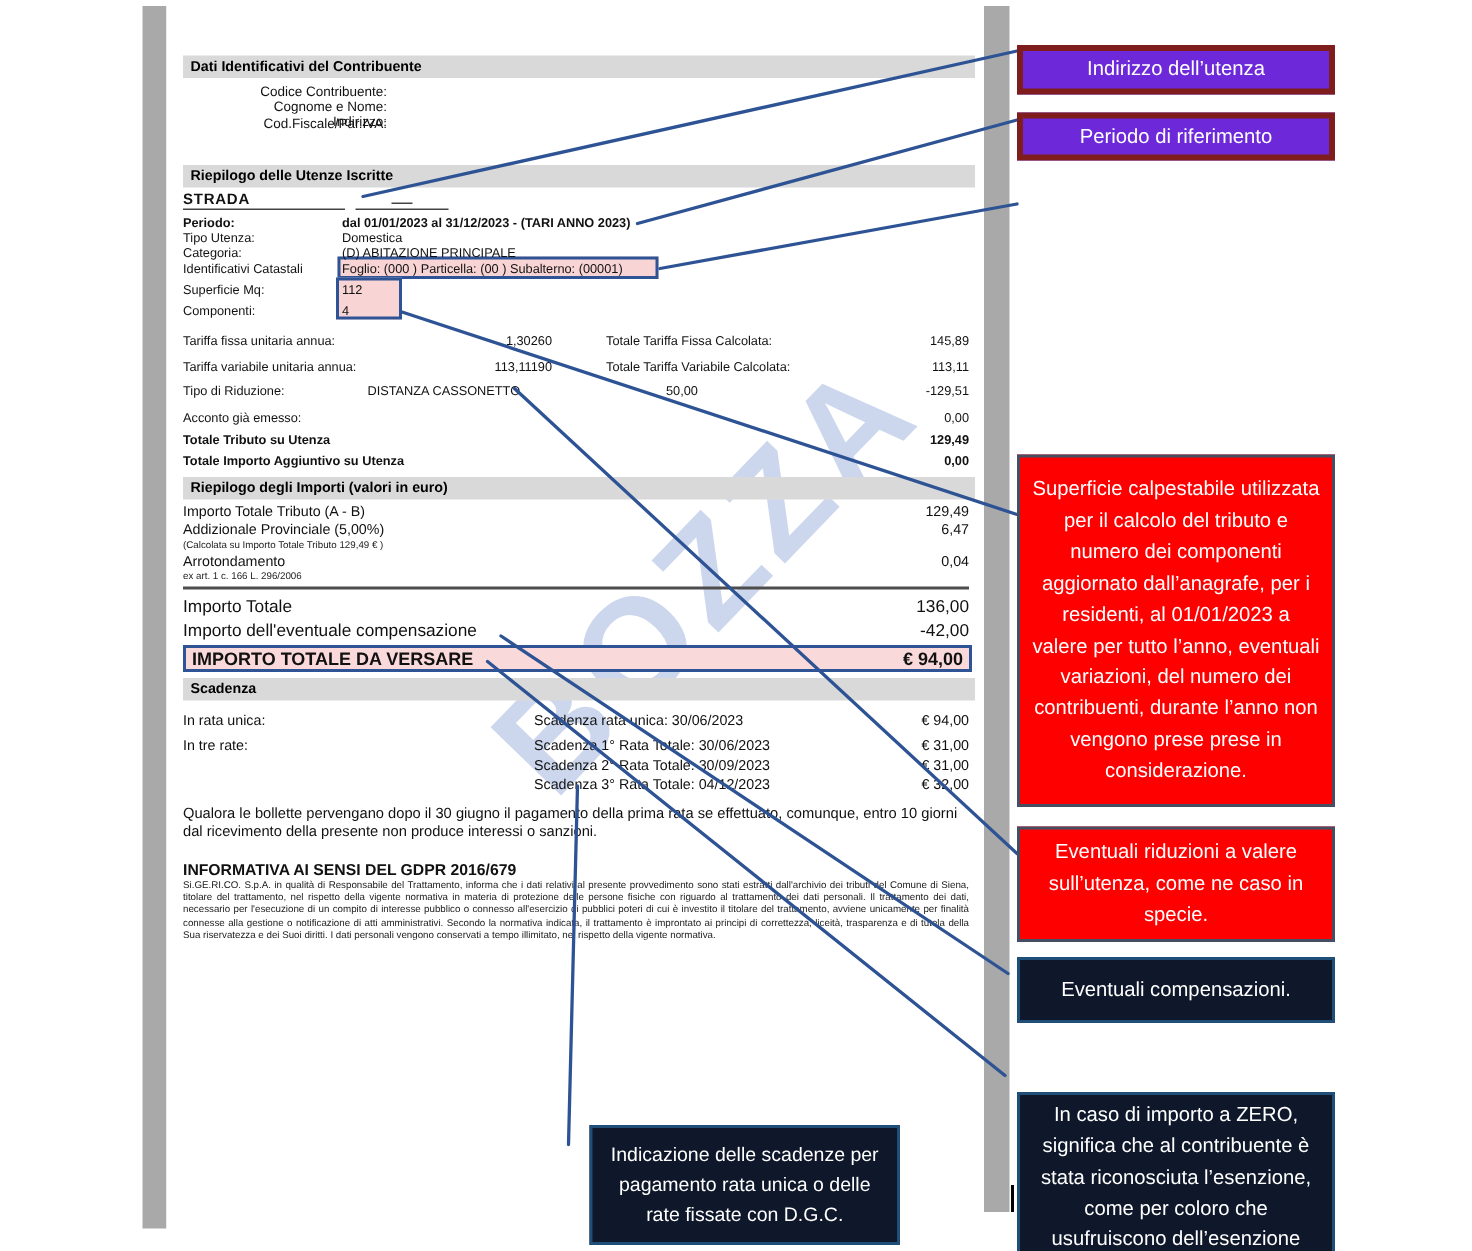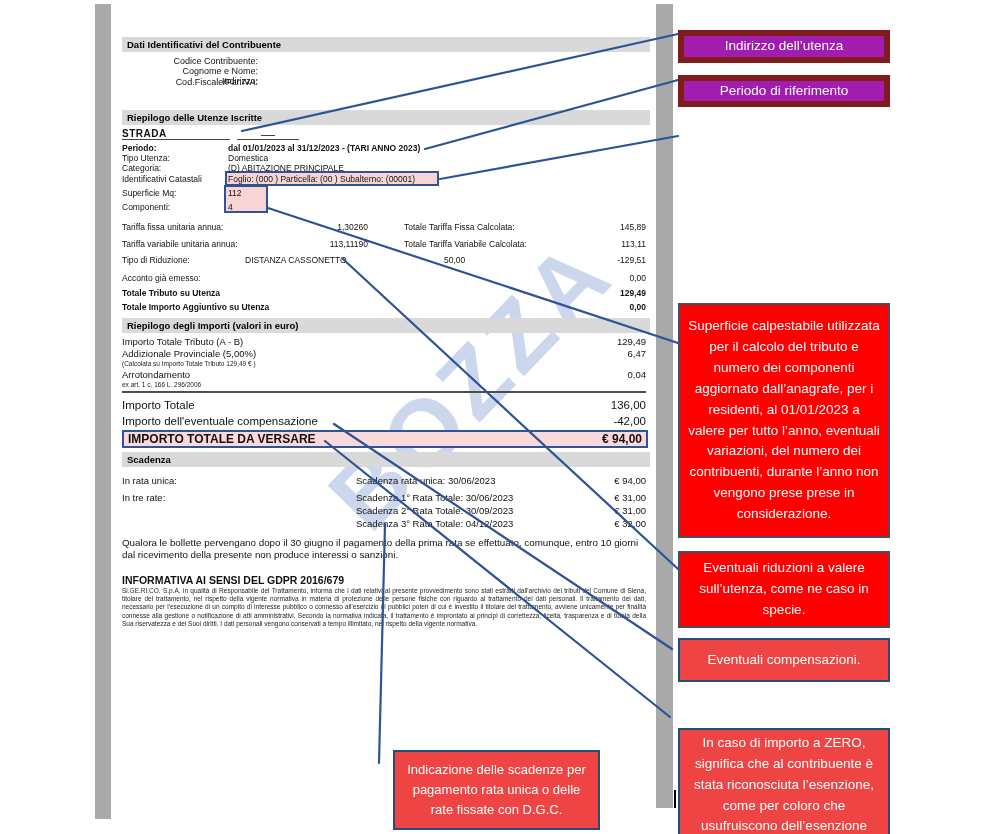--- a/index.html
+++ b/index.html
@@ -56,22 +56,22 @@
   .para { position:absolute; left:11px; right:9px; font-size:9.8px; line-height:12px; }
   .gdpr-title { position:absolute; left:11px; font-size:10.5px; font-weight:bold; }
   .gdpr-body { position:absolute; left:11px; right:9px; font-size:6.5px; line-height:8.2px; text-align:justify; color:#222; }
 
   
   #connectors { position:absolute; left:0; top:0; width:981px; height:834px; pointer-events:none; }
 
   
   .note { position:absolute; display:flex; align-items:center; justify-content:center;
     text-align:center; color:#fff; padding:4px 8px; font-size:13.5px; line-height:1.55; }
-  .blue-a { background:#a21caf; border:6px solid #7f1d1d; }
-  .blue-b { background:#ef4444; border:2px solid #1f4e79; }
+  .blue-a { background:#6d28d9; border:4px solid #7f1d1d; }
+  .blue-b { background:#0f172a; border:2px solid #1f4e79; }
   .red-n  { background:#fe0000; border:2px solid #454e63; }
   .col-box { left:678px; width:212px; }
 
   .caret { position:absolute; left:674px; top:790px; width:2px; height:18px; background:#000; }
 </style>
 </head>
 <body>
 
 <div id="canvas">
 

